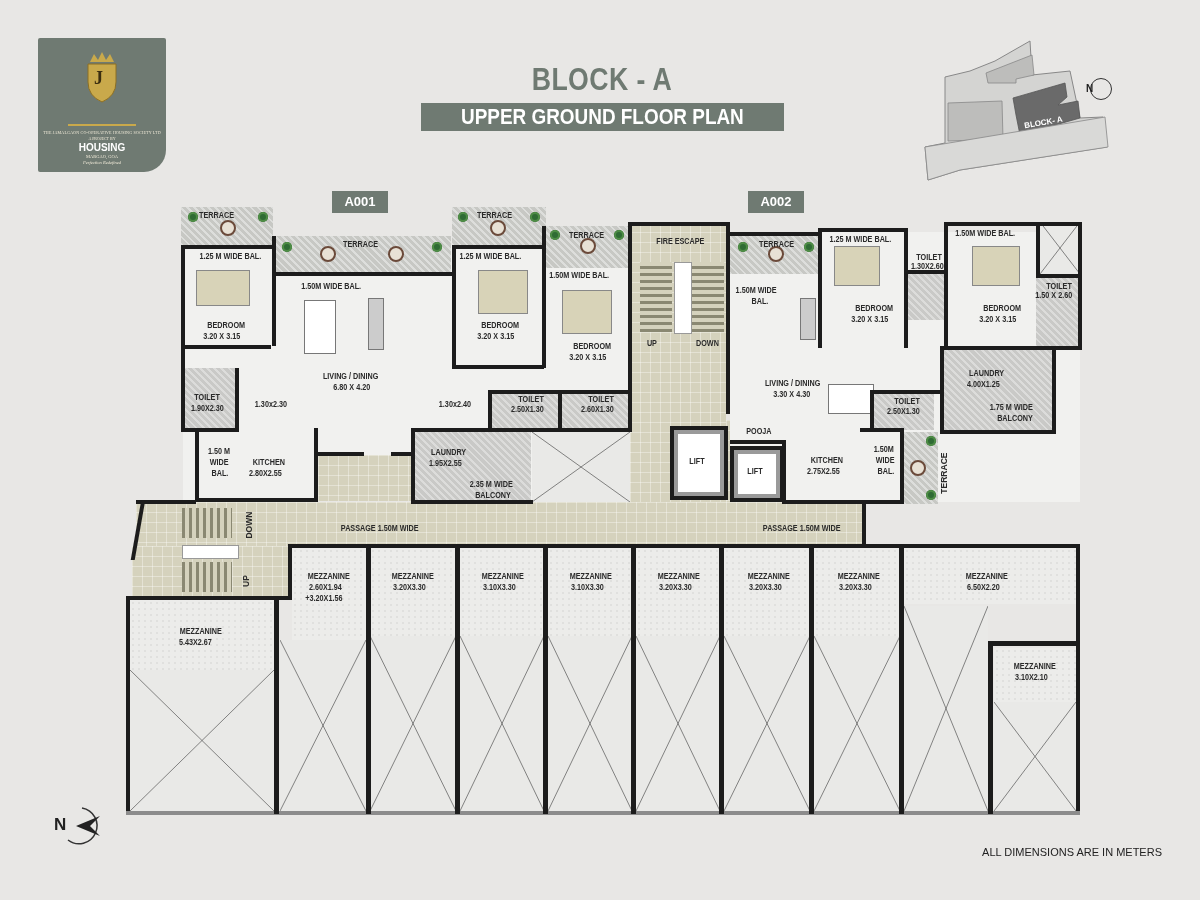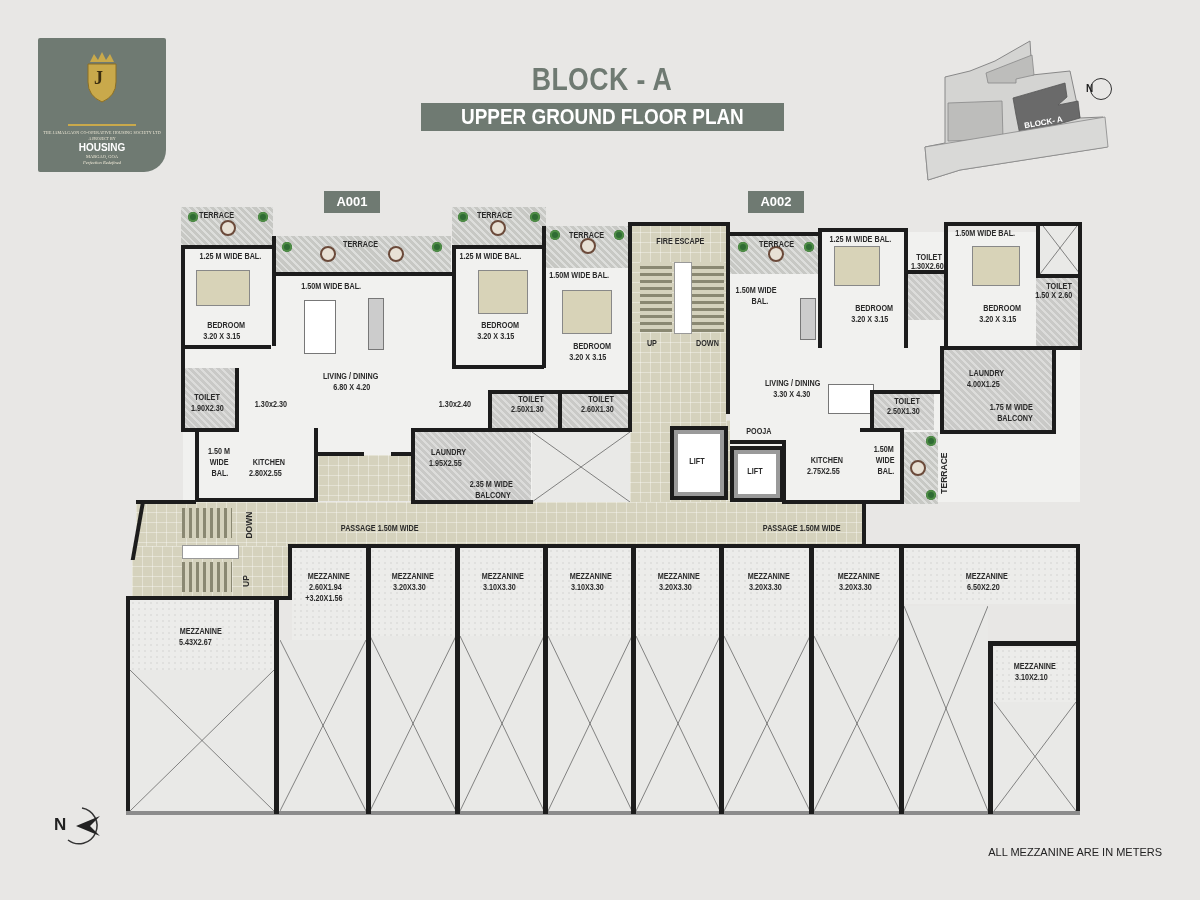--- a/index.html
+++ b/index.html
@@ -62,21 +62,21 @@
     <polygon points="28,68 82,66 83,104 28,106" fill="#bdbdbb" stroke="#888" stroke-width=".8"></polygon>
     <polygon points="66,38 112,20 114,40 96,44 96,48 68,48" fill="#bdbdbb" stroke="#888" stroke-width=".8"></polygon>
     <polygon points="93,63 145,48 147,62 138,70 158,66 160,83 100,100 96,80" fill="#6a6a6a" stroke="#555" stroke-width=".8"></polygon>
     <polygon points="5,112 185,82 188,112 40,135 8,145" fill="#d9d9d7" stroke="#888" stroke-width=".8"></polygon>
   </svg>
   <div class="abs" style="left:104px;top:83px;font-size:8px;font-weight:bold;color:#fff;transform:rotate(-10deg);">BLOCK- A</div>
   <div class="abs" style="left:170px;top:43px;width:20px;height:20px;border:1.5px solid #333;border-radius:50%;"></div>
   <div class="abs" style="left:166px;top:48px;font-size:10px;font-weight:bold;color:#222;">N</div>
 </div>
 
-<div class="abs unit-tag" style="left:324px;top:191px;">A001</div>
+<div class="abs unit-tag" style="left:332px;top:191px;">A001</div>
 <div class="abs unit-tag" style="left:748px;top:191px;">A002</div>
 
 <div class="room floor-white" style="left:183px;top:245px;width:450px;height:255px;"></div>
 
 <div class="room floor-terr" style="left:181px;top:207px;width:92px;height:38px;"></div>
 <div class="room floor-terr" style="left:276px;top:236px;width:175px;height:38px;"></div>
 <div class="room floor-terr" style="left:452px;top:207px;width:94px;height:38px;"></div>
 <div class="room floor-terr" style="left:545px;top:226px;width:85px;height:42px;"></div>
 
 <div class="room floor-grey" style="left:183px;top:368px;width:52px;height:62px;"></div>
@@ -388,13 +388,13 @@
 <div class="lbl" style="left:1010px;top:661px;">MEZZANINE</div>
 <div class="lbl" style="left:1012px;top:672px;">3.10X2.10</div>
 
 <div class="abs compass" style="left:54px;top:804px;">
   <svg width="56" height="44" viewBox="0 0 56 44">
     <path d="M28 4 A18 18 0 1 1 14 36" fill="none" stroke="#333" stroke-width="1.5"></path>
     <polygon points="22,22 46,12 36,22 46,32" fill="#222"></polygon>
   </svg>
 </div>
 <div class="abs" style="left:54px;top:815px;font-size:17px;font-weight:bold;color:#222;">N</div>
-<div class="abs note">ALL MEZZANINE ARE IN METERS</div>
+<div class="abs note">ALL DIMENSIONS ARE IN METERS</div>
 
 </body></html>

